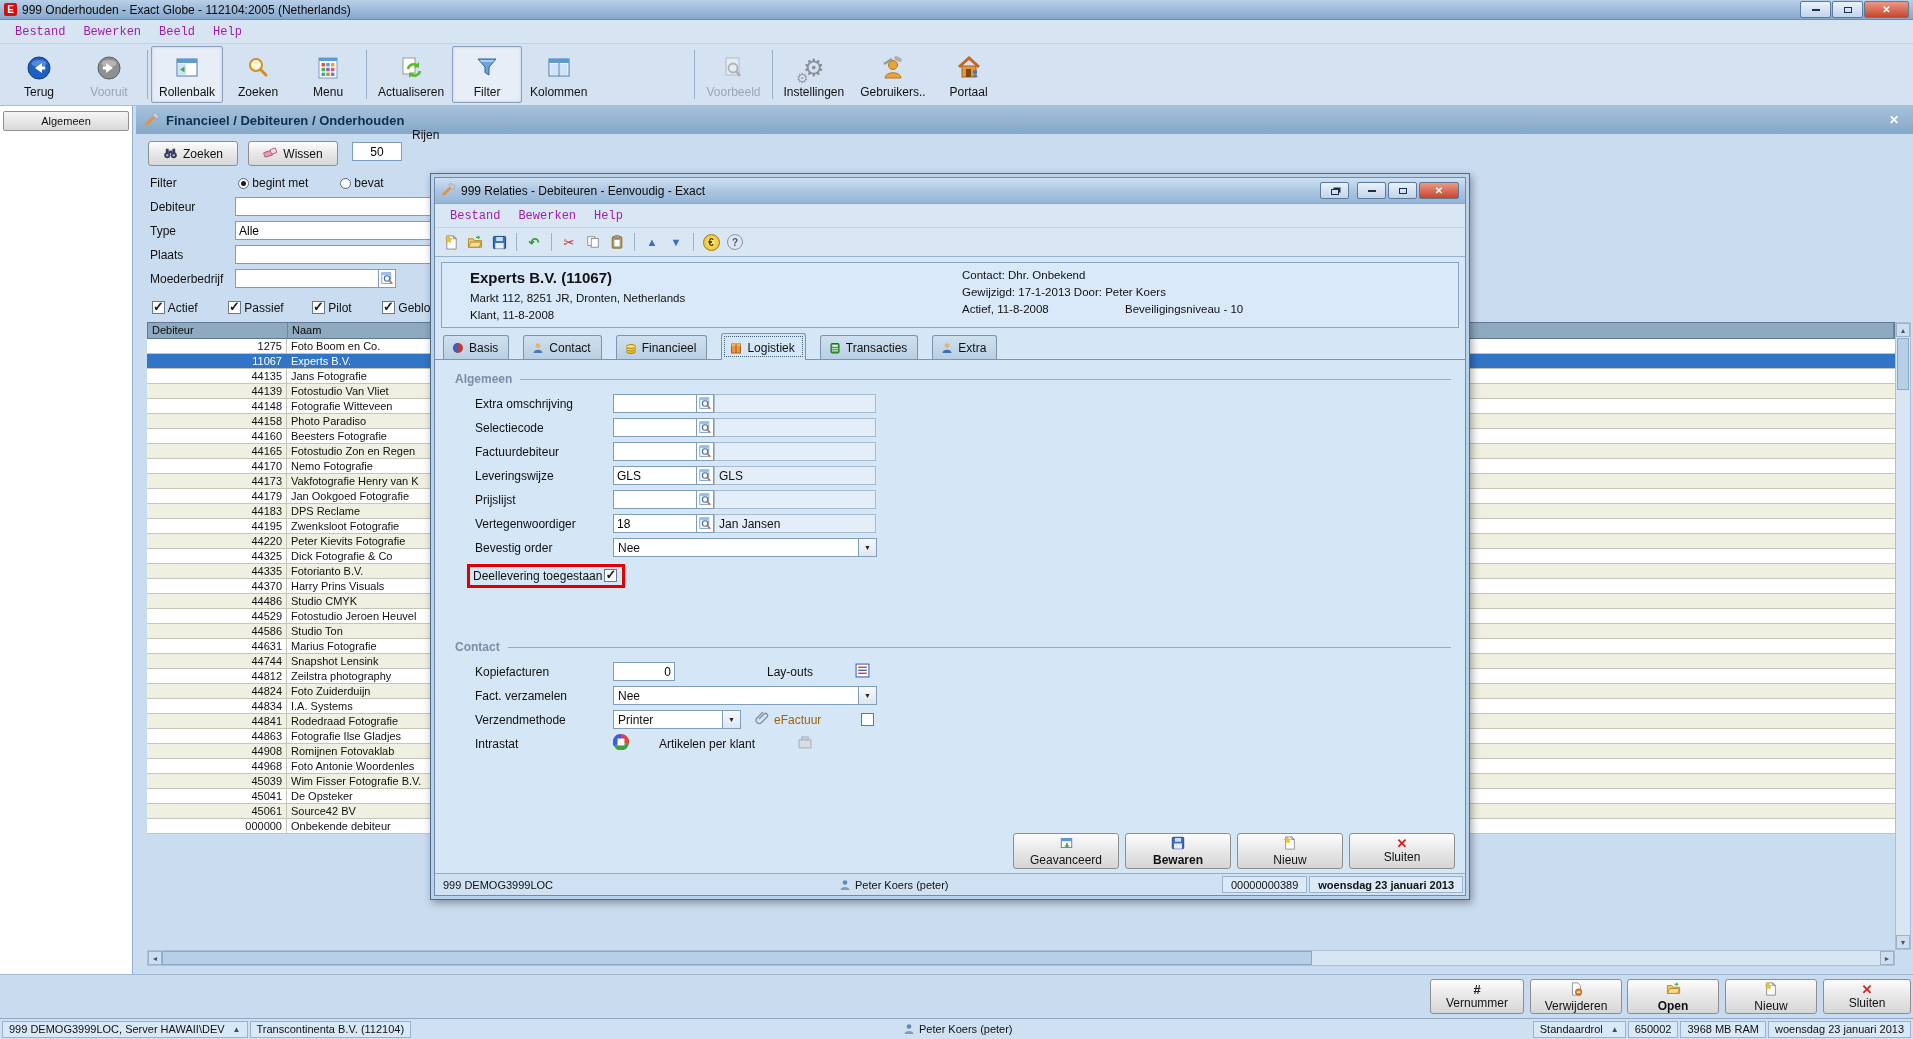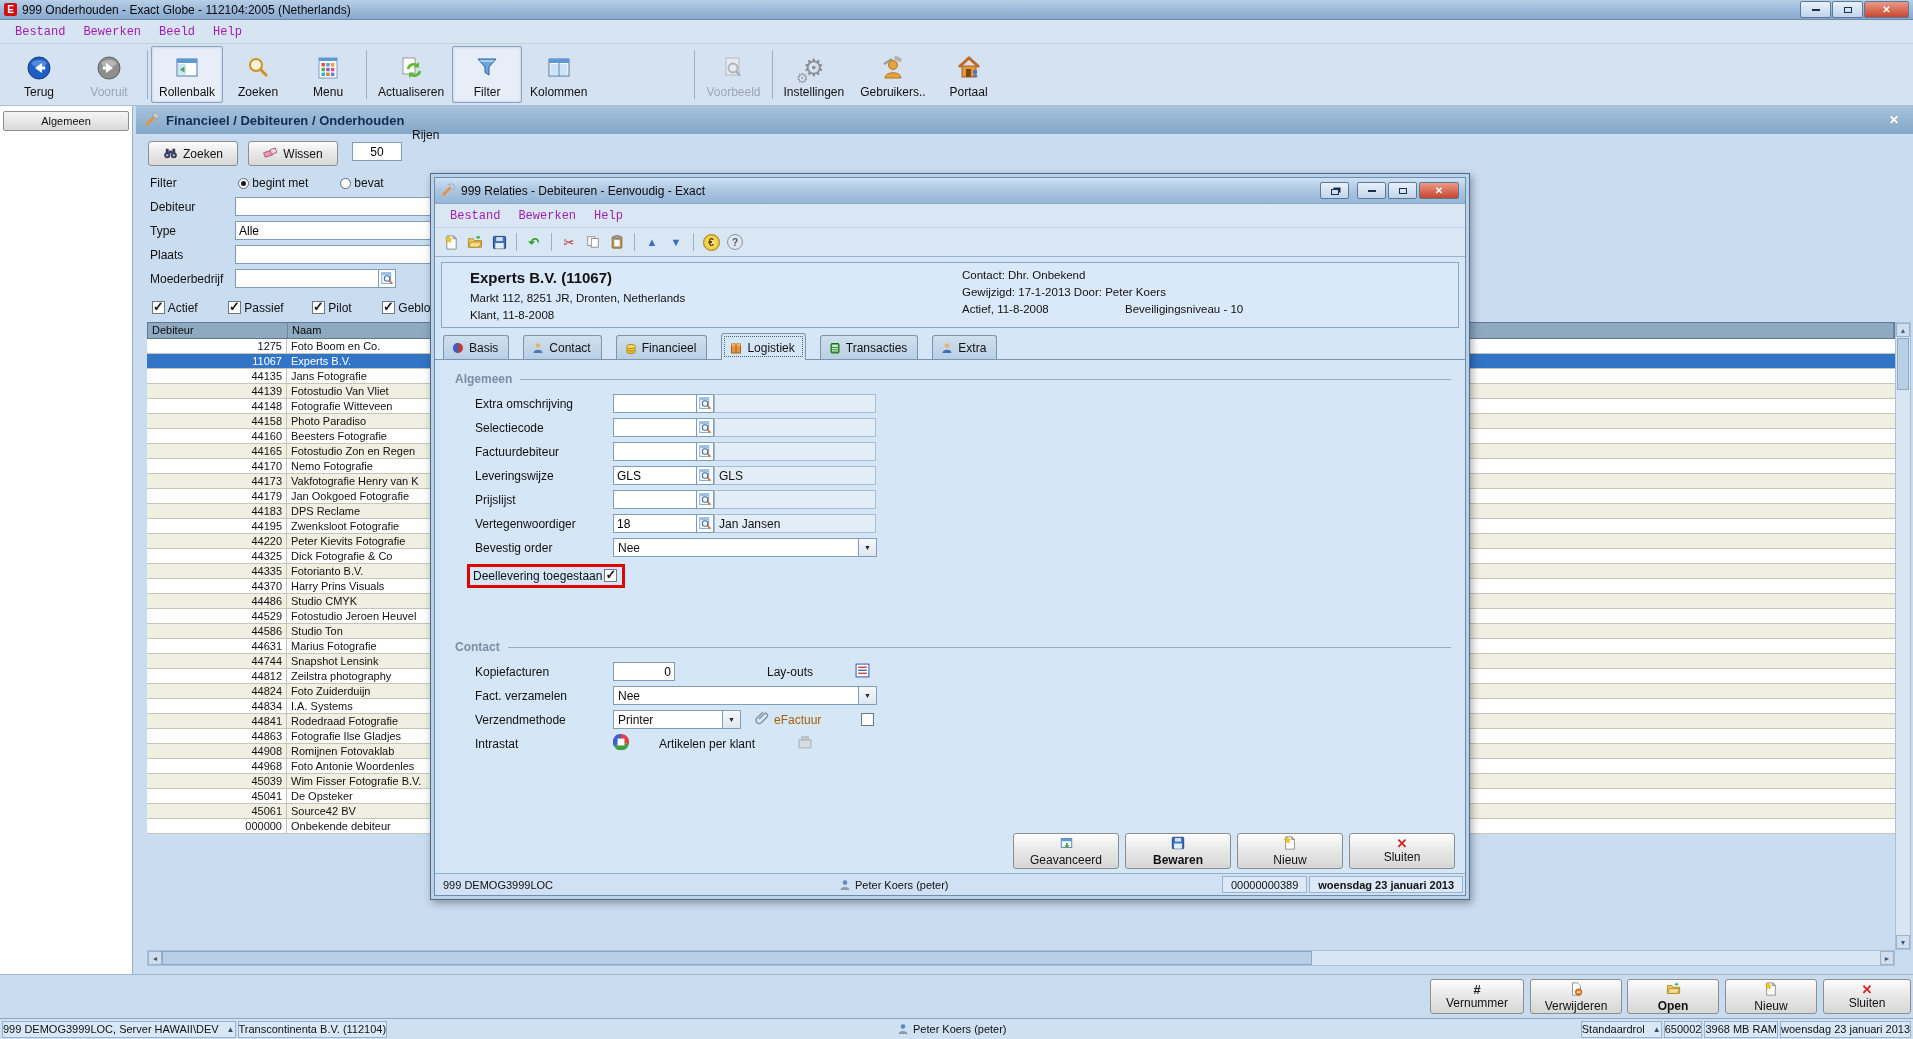--- a/index.html
+++ b/index.html
@@ -72,21 +72,21 @@
   .vthumb{position:absolute;left:1px;top:15px;width:12px;height:52px;background:#b8cfe6;border:1px solid #8aa8c8;box-sizing:border-box;}
   .hthumb{height:14px;width:1150px;background:#b8cfe6;border:1px solid #8aa8c8;box-sizing:border-box;}
   .hfill{flex:1;}
 
   
   .bottombar{left:0;top:974px;width:1913px;height:44px;background:#c9dcef;border-top:1px solid #a0b8d0;}
   .bigbtn{position:absolute;top:4px;height:35px;background:linear-gradient(#fdfdfd,#e9e9e9 45%,#d6d6d6);border:1px solid #8e8e8e;border-radius:3px;display:flex;flex-direction:column;align-items:center;justify-content:center;font-size:12px;gap:1px;box-sizing:border-box;}
   .bigbtn .blabel{line-height:12px;}
   .bigbtn.bold .blabel{font-weight:bold;}
   .statusbar{left:0;top:1018px;width:1913px;height:21px;background:#cfe0f2;border-top:1px solid #8fa8c2;display:flex;align-items:center;font-size:11px;box-sizing:border-box;}
-  .seg{height:17px;display:flex;align-items:center;padding:0 0;border:1px solid #9ab2cc;background:#d9e8f7;margin:18px 1px;box-sizing:border-box;white-space:nowrap;}
+  .seg{height:17px;display:flex;align-items:center;padding:0 6px;border:1px solid #9ab2cc;background:#d9e8f7;margin:18px 1px;box-sizing:border-box;white-space:nowrap;}
   .seg.noborder{border-color:transparent;background:transparent;}
   .upglyph{font-size:8px;color:#33516e;margin-left:8px;}
 
   
   .dialog{left:430px;top:173px;width:1040px;height:727px;background:#b9d2ea;border:1px solid #4f6a85;box-shadow:2px 3px 8px rgba(0,0,0,.35);padding:3px;box-sizing:border-box;}
   .dlginner{width:100%;height:100%;border:1px solid #6d8cab;background:#d5e6f6;box-sizing:border-box;display:flex;flex-direction:column;}
   .dlgtitle{height:25px;background:linear-gradient(#cfe0f2,#a9c4e0 55%,#96b5d6);display:flex;align-items:center;padding:0 6px;gap:5px;border-bottom:1px solid #8fa8c2;}
   .dlgtitletext{font-size:12px;color:#0a0a0a;}
   .dlgbtns{margin-left:auto;display:flex;gap:2px;align-items:center;}
   .dbtn{width:27px;height:15px;border:1px solid #5a7a9c;border-radius:2px;background:linear-gradient(#eaf1fa,#c2d4ea);display:flex;align-items:center;justify-content:center;font-size:9px;}

